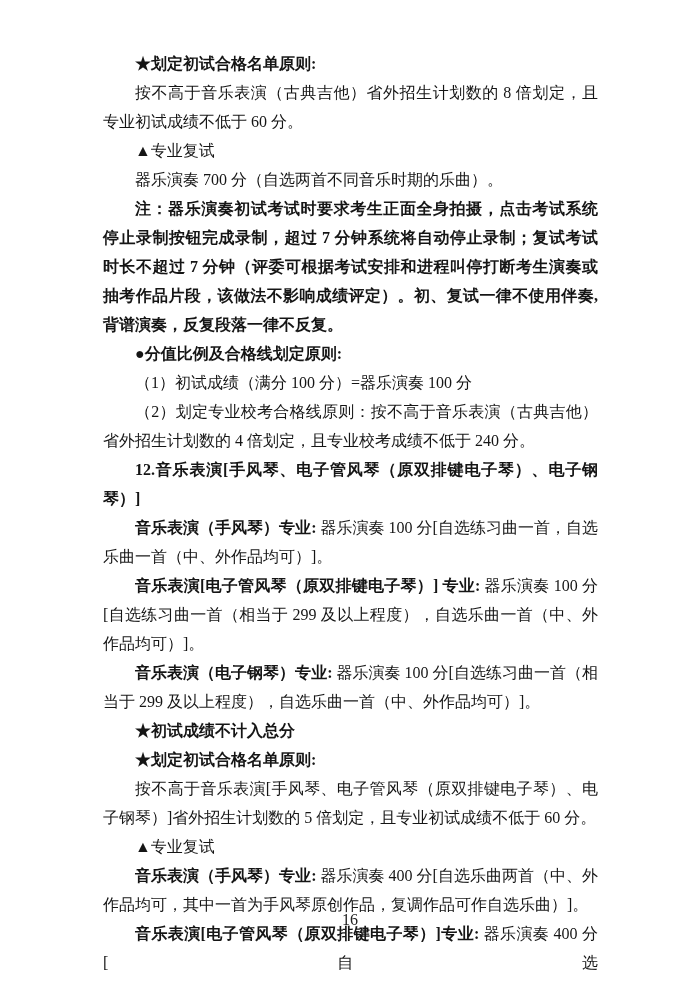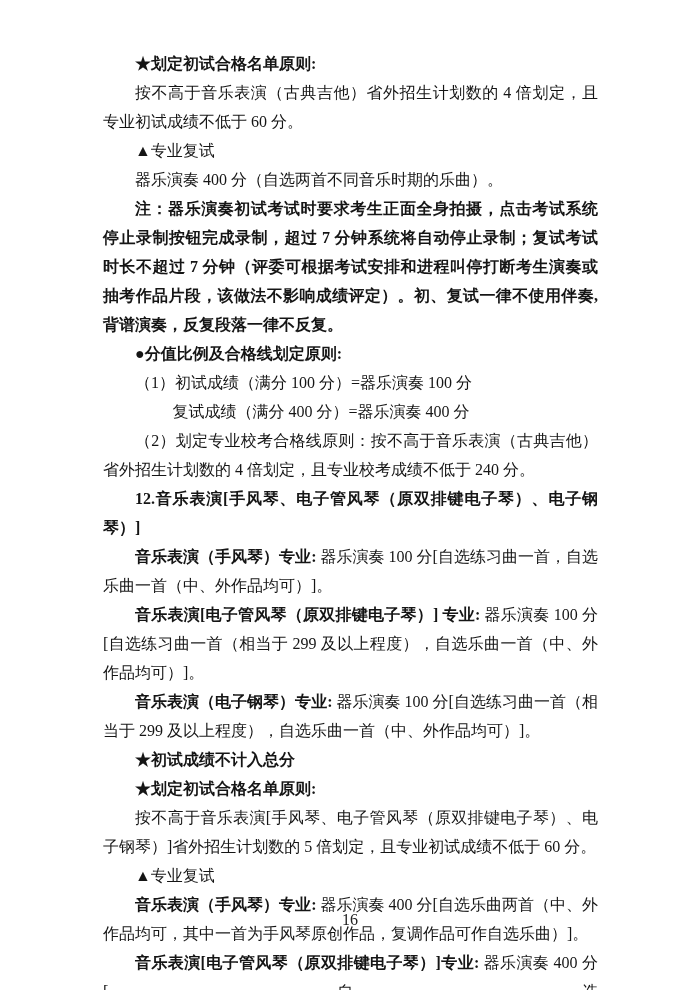--- a/index.html
+++ b/index.html
@@ -50,27 +50,26 @@
     color: #222222;
     font-family: "Liberation Serif", "DejaVu Serif", serif;
   }
 </style>
 </head>
 <body>
 
 <div class="page">
   <div class="doc-body" id="doc-body">
       <p class="para"><span class="run bold">★划定初试合格名单原则:</span></p>
-      <p class="para"><span class="run">按不高于音乐表演（古典吉他）省外招生计划数的 4 倍划定，且专业初试成绩不低于 60 分。</span></p>
+      <p class="para"><span class="run">按不高于音乐表演（古典吉他）省外招生计划数的 8 倍划定，且专业初试成绩不低于 60 分。</span></p>
       <p class="para"><span class="run">▲专业复试</span></p>
-      <p class="para"><span class="run">器乐演奏 400 分（自选两首不同音乐时期的乐曲）。</span></p>
+      <p class="para"><span class="run">器乐演奏 700 分（自选两首不同音乐时期的乐曲）。</span></p>
       <p class="para"><span class="run bold">注：器乐演奏初试考试时要求考生正面全身拍摄，点击考试系统停止录制按钮完成录制，超过 7 分钟系统将自动停止录制；复试考试时长不超过 7 分钟（评委可根据考试安排和进程叫停打断考生演奏或抽考作品片段，该做法不影响成绩评定）。初、复试一律不使用伴奏,背谱演奏，反复段落一律不反复。</span></p>
       <p class="para"><span class="run bold">●分值比例及合格线划定原则:</span></p>
       <p class="para"><span class="run">（1）初试成绩（满分 100 分）=器乐演奏 100 分</span></p>
-      <p class="para deep"><span class="run">复试成绩（满分 400 分）=器乐演奏 400 分</span></p>
       <p class="para"><span class="run">（2）划定专业校考合格线原则：按不高于音乐表演（古典吉他）省外招生计划数的 4 倍划定，且专业校考成绩不低于 240 分。</span></p>
       <p class="para"><span class="run bold">12.音乐表演[手风琴、电子管风琴（原双排键电子琴）、电子钢琴）]</span></p>
       <p class="para"><span class="run bold">音乐表演（手风琴）专业:</span><span class="run"> 器乐演奏 100 分[自选练习曲一首，自选乐曲一首（中、外作品均可）]。</span></p>
       <p class="para"><span class="run bold">音乐表演[电子管风琴（原双排键电子琴）] 专业:</span><span class="run"> 器乐演奏 100 分[自选练习曲一首（相当于 299 及以上程度），自选乐曲一首（中、外作品均可）]。</span></p>
       <p class="para"><span class="run bold">音乐表演（电子钢琴）专业:</span><span class="run"> 器乐演奏 100 分[自选练习曲一首（相当于 299 及以上程度），自选乐曲一首（中、外作品均可）]。</span></p>
       <p class="para"><span class="run bold">★初试成绩不计入总分</span></p>
       <p class="para"><span class="run bold">★划定初试合格名单原则:</span></p>
       <p class="para"><span class="run">按不高于音乐表演[手风琴、电子管风琴（原双排键电子琴）、电子钢琴）]省外招生计划数的 5 倍划定，且专业初试成绩不低于 60 分。</span></p>
       <p class="para"><span class="run">▲专业复试</span></p>
       <p class="para"><span class="run bold">音乐表演（手风琴）专业:</span><span class="run"> 器乐演奏 400 分[自选乐曲两首（中、外作品均可，其中一首为手风琴原创作品，复调作品可作自选乐曲）]。</span></p>

